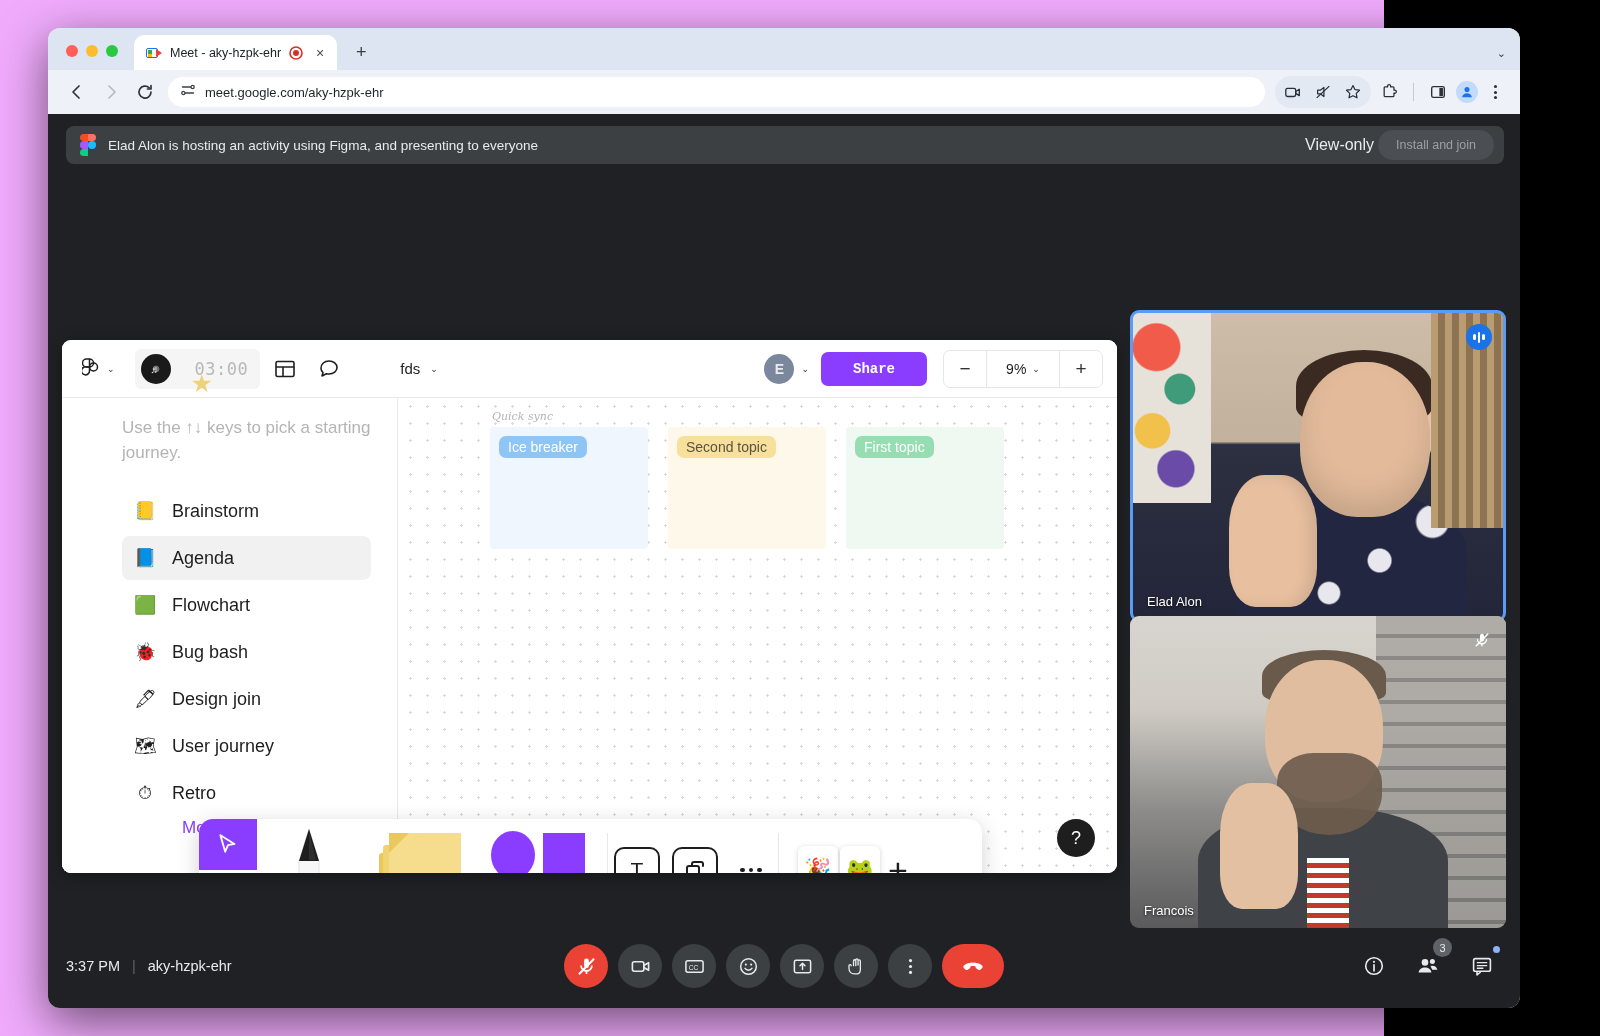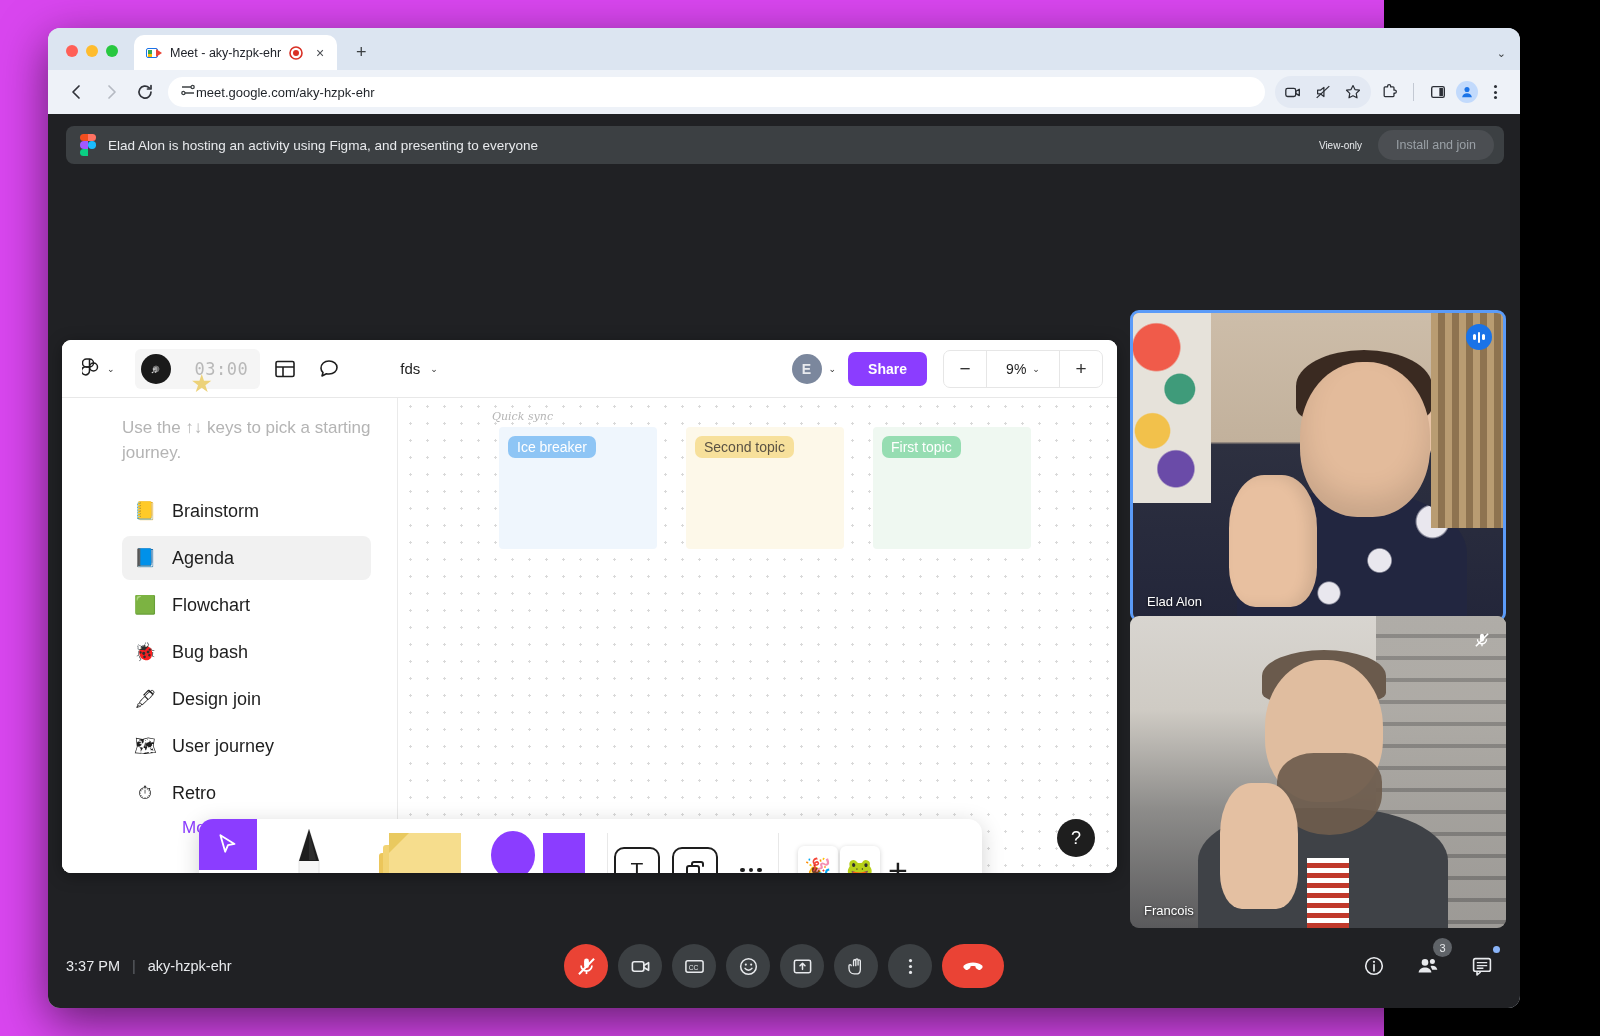--- a/index.html
+++ b/index.html
@@ -5,21 +5,21 @@
   * { box-sizing: border-box; margin: 0; padding: 0; }
   html, body {
     width: 1600px; height: 1036px;
     background: #000;
     font-family: "Liberation Sans", sans-serif;
     overflow: hidden;
   }
   #stage {
     position: relative;
     width: 1384px; height: 1036px;
-    background: #d946ef;
+    background: #f0abfc;
   }
 
   
   .browser {
     position: absolute;
     left: 48px; top: 28px;
     width: 1472px; height: 980px;
     background: #dbe4f0;
     border-radius: 12px;
     overflow: hidden;
@@ -97,21 +97,21 @@
   }
   .nav-btn {
     width: 34px; height: 34px; border-radius: 50%;
     display: flex; align-items: center; justify-content: center;
     color: #30333a;
   }
   .nav-btn.disabled { color: #b5bac2; }
   .urlbox {
     flex: 1; height: 30px; background: #fff;
     border-radius: 16px; margin: 0 10px 0 6px;
-    display: flex; align-items: center; padding: 0 12px;
+    display: flex; align-items: center; gap: 9px; padding: 0 12px;
   }
   .url-text { font-size: 13px; color: #1f2328; }
   .omni-icons { display: flex; align-items: center; gap: 4px; }
   .omni-pill {
     display: flex; align-items: center; gap: 2px;
     background: #e3e9f3; border-radius: 16px; padding: 2px 4px;
   }
   .oicon {
     width: 28px; height: 28px; border-radius: 50%;
     display: flex; align-items: center; justify-content: center;
@@ -142,21 +142,21 @@
   .figma-logo {
     width: 16px; height: 22px; position: relative; flex: none; margin-right: 12px;
   }
   .figma-logo span { position: absolute; display: block; width: 8px; height: 7.4px; }
   .fl1 { background: #f24e1e; left: 0; top: 0; border-radius: 4px 0 0 4px;}
   .fl2 { background: #ff7262; left: 8px; top: 0; border-radius: 0 4px 4px 0;}
   .fl3 { background: #a259ff; left: 0; top: 7.4px; border-radius: 4px 0 0 4px;}
   .fl4 { background: #1abcfe; left: 8px; top: 7.4px; border-radius: 50%;}
   .fl5 { background: #0acf83; left: 0; top: 14.8px; border-radius: 4px 0 0 4px;}
   .banner-text { color: #e8eaed; font-size: 13.5px; flex: 1; }
-  .banner-viewonly { color: #e8eaed; font-size: 10px; margin-right: 16px; }
+  .banner-viewonly { color: #e8eaed; font-size: 16px; margin-right: 4px; }
   .banner-install {
     background: #4b4e52; color: #9aa0a6; font-size: 12.5px;
     border: none; border-radius: 18px; padding: 8px 18px;
     font-family: inherit;
   }
 
   
   .figma-surface {
     position: absolute;
     left: 14px; top: 226px;
@@ -212,22 +212,22 @@
   .fig-right { margin-left: auto; display: flex; align-items: center; gap: 12px; }
   .fig-avatar-wrap { display: flex; align-items: center; gap: 7px; }
   .fig-avatar {
     width: 30px; height: 30px; border-radius: 50%;
     background: #7b879d; color: #e8eaee;
     display: flex; align-items: center; justify-content: center;
     font-size: 14px; font-weight: bold;
   }
   .share-btn {
     background: #8b3dff; color: #fff; border: none;
-    border-radius: 7px; padding: 9px 20px;
-    font-size: 14px; font-weight: bold; font-family: Liberation Sans, sans-serif;
+    border-radius: 7px; padding: 9px 32px;
+    font-size: 14px; font-weight: bold; font-family: Liberation Mono, monospace;
   }
   .zoom-group {
     display: flex; align-items: center;
     border: 1px solid #e6e6e6; border-radius: 7px; overflow: hidden; margin-left: 4px;
   }
   .zoom-btn {
     width: 42px; height: 36px; display: flex; align-items: center; justify-content: center;
     font-size: 19px; color: #333;
   }
   .zoom-val {
@@ -263,21 +263,21 @@
   .more-link { color: #8b3dff; font-size: 17px; padding-left: 60px; }
 
   .col-area { position: absolute; left: 402px; top: 6px; right: 0; bottom: 0; }
   .quick-label {
     font-family: "DejaVu Serif", serif;
     font-style: italic;
     font-size: 11px; color: #b5b5b5;
     margin: 6px 0 4px 28px;
   }
   .cols { display: flex; gap: 20px; margin-left: 26px; }
-  .col { width: 158px; height: 122px; border-radius: 4px; padding: 9px; margin-left: 9px; }
+  .col { width: 158px; height: 122px; border-radius: 4px; padding: 9px; }
   .col.blue { background: #eff6fd; }
   .col.green { background: #eff8f1; }
   .col.yellow { background: #fdf8e9; }
   .chip {
     display: inline-block; border-radius: 7px;
     padding: 3px 9px; font-size: 14px; color: #fff;
   }
   .chip.blue { background: #8ec5f5; }
   .chip.green { background: #96ddb2; }
   .chip.yellow { background: #f7e09b; color: #5a5244; }

